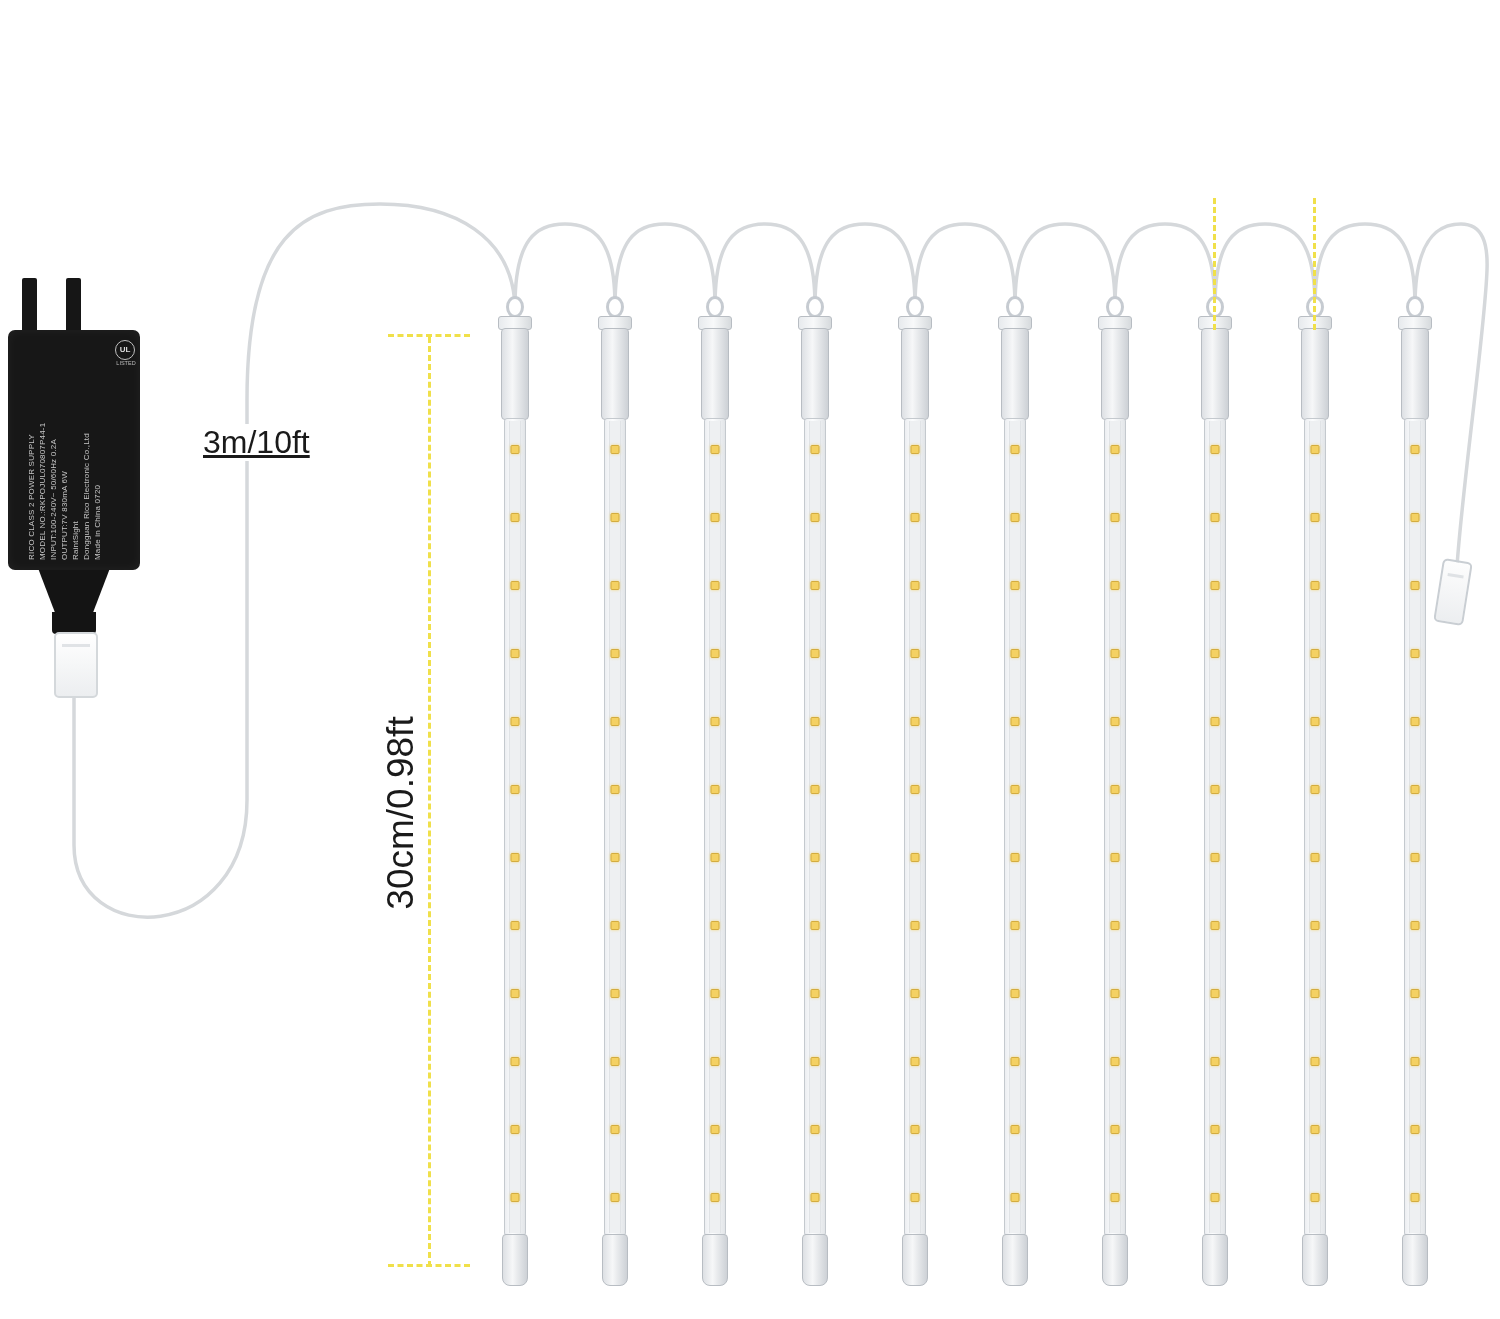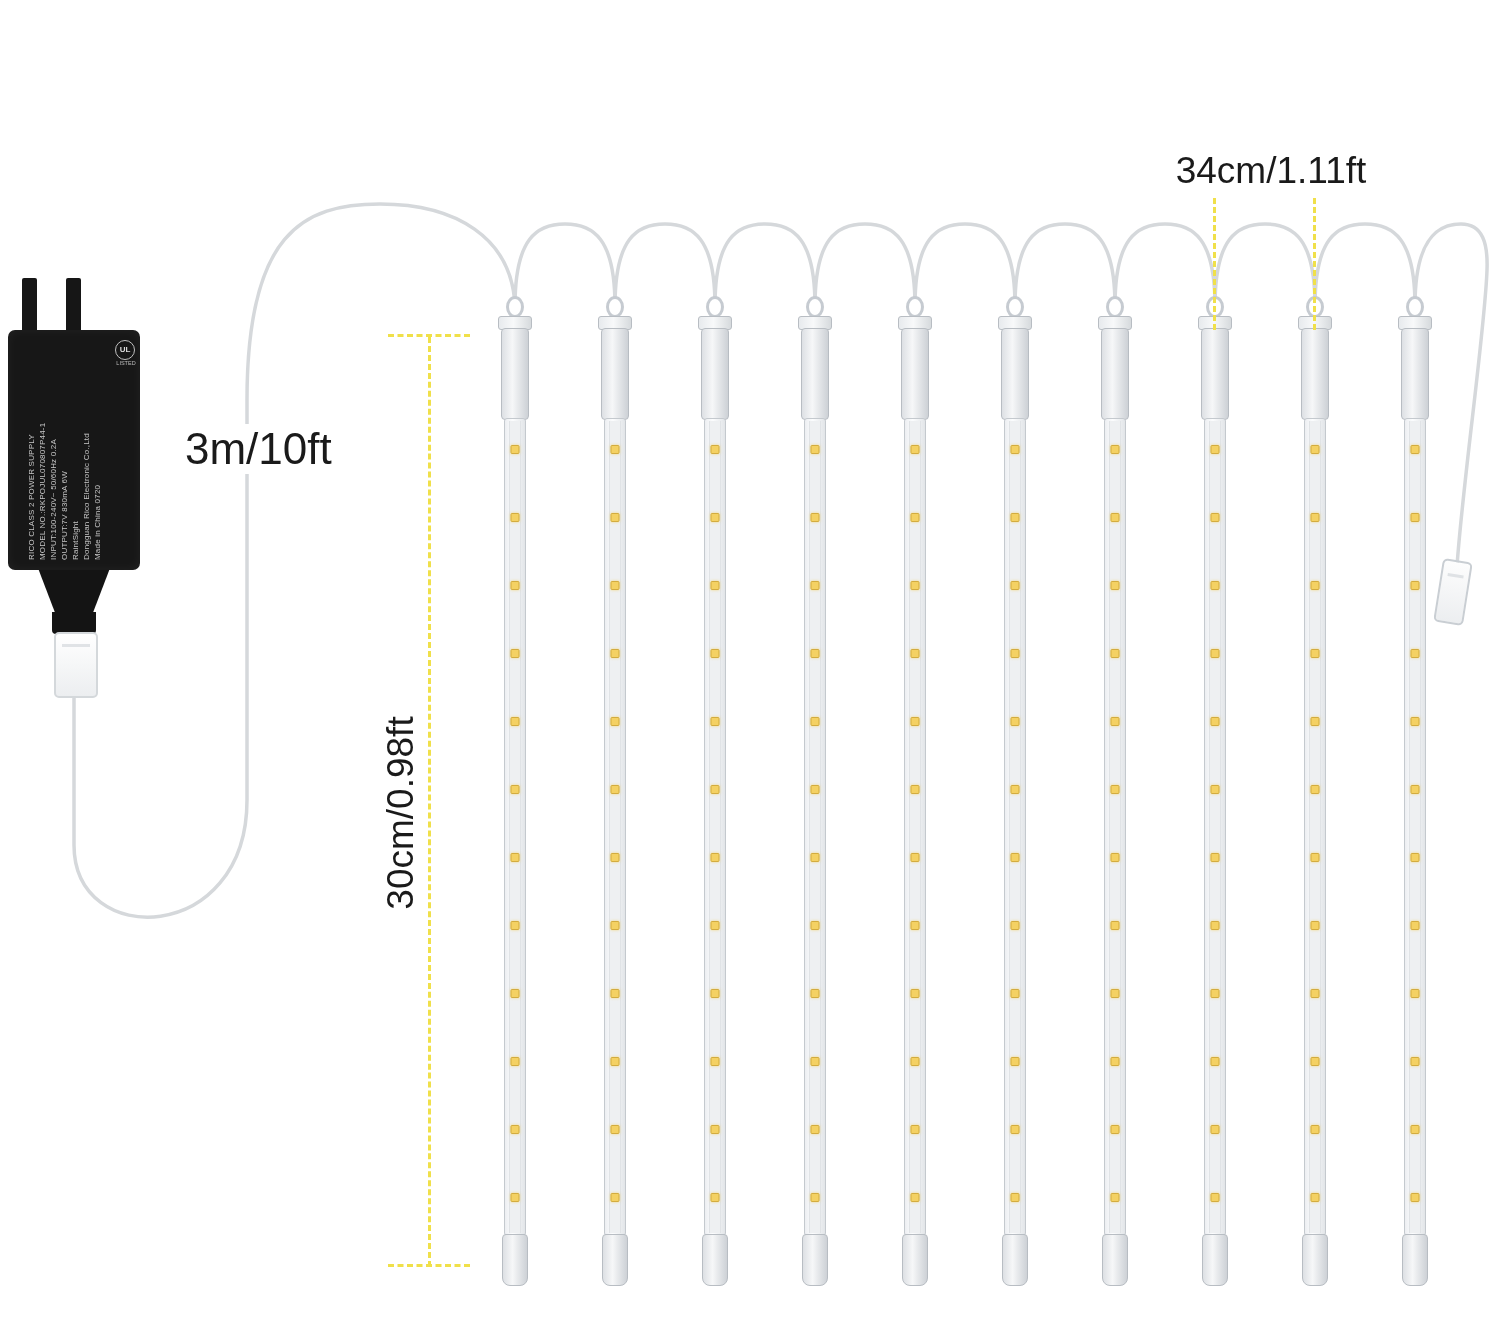--- a/index.html
+++ b/index.html
@@ -58,21 +58,21 @@
 
   
   .dash-v{position:absolute;width:0;border-left:3px dashed var(--measure,#f0e04a);}
   .dash-h{position:absolute;height:0;border-top:3px dashed var(--measure,#f0e04a);}
   .m30-v{left:428px;top:337px;height:930px;}
   .m30-top{left:388px;top:334px;width:82px;}
   .m30-bot{left:388px;top:1264px;width:82px;}
   .m34-a{left:1213px;top:198px;height:132px;}
   .m34-b{left:1313px;top:198px;height:132px;}
   .anno{position:absolute;font-size:38px;color:#1a1a1a;background:#fff;padding:0 4px;white-space:nowrap;}
-  .lbl-cable{left:181px;top:424px;font-size:44px;}
+  .lbl-cable{left:199px;top:424px;font-size:32px;text-decoration:underline;}
   .lbl-spacing{left:1152px;top:150px;width:230px;text-align:center;font-size:37px;}
   .lbl-length{left:272px;top:792px;width:250px;text-align:center;font-size:37px;
               transform:rotate(-90deg);}
 
   
   .end-conn{position:absolute;left:1438px;top:560px;width:30px;height:64px;box-sizing:border-box;
             background:linear-gradient(#fdfdfd,#eceef0);border:2px solid #c9ced3;border-radius:5px;
             transform:rotate(9deg);}
   .end-conn:after{content:"";position:absolute;left:5px;right:5px;top:12px;height:3px;background:#dfe2e5;}
 </style>
@@ -310,17 +310,16 @@
   </div>
     </div>
 
   <div class="dash-h m30-top"></div>
   <div class="dash-v m30-v"></div>
   <div class="dash-h m30-bot"></div>
   <div class="dash-v m34-a"></div>
   <div class="dash-v m34-b"></div>
 
   <div class="anno lbl-cable">3m/10ft</div>
-  <div class="anno lbl-spacing">34cm/1.11ft</div>
   <div class="anno lbl-length">30cm/0.98ft</div>
 
   <div class="end-conn"></div>
 </div>
 
 </body></html>

